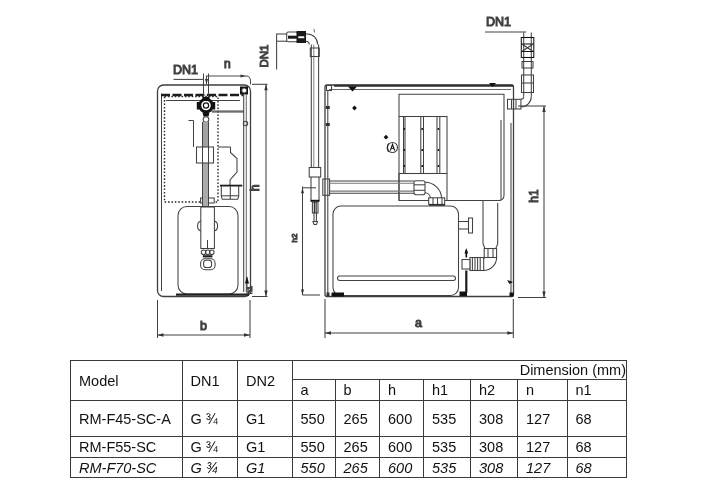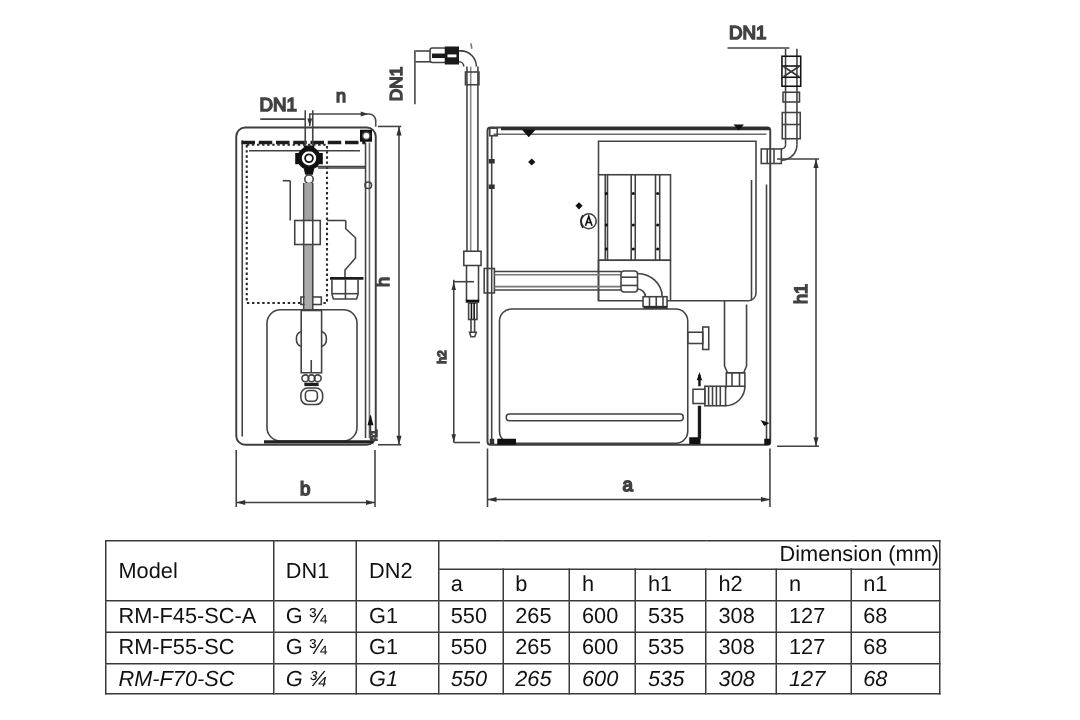--- a/index.html
+++ b/index.html
@@ -385,21 +385,21 @@
 </tr>
 <tr style="height:19px;">
   <td>a</td>
             <td>b</td>
             <td>h</td>
             <td>h1</td>
             <td>h2</td>
             <td>n</td>
             <td>n1</td>
 </tr>
-<tr style="height:21px;">
+<tr style="height:36px;">
   <td>RM-F45-SC-A</td>
             <td>G ¾</td>
             <td>G1</td>
   <td>550</td>
             <td>265</td>
             <td>600</td>
             <td>535</td>
             <td>308</td>
             <td>127</td>
             <td>68</td>

